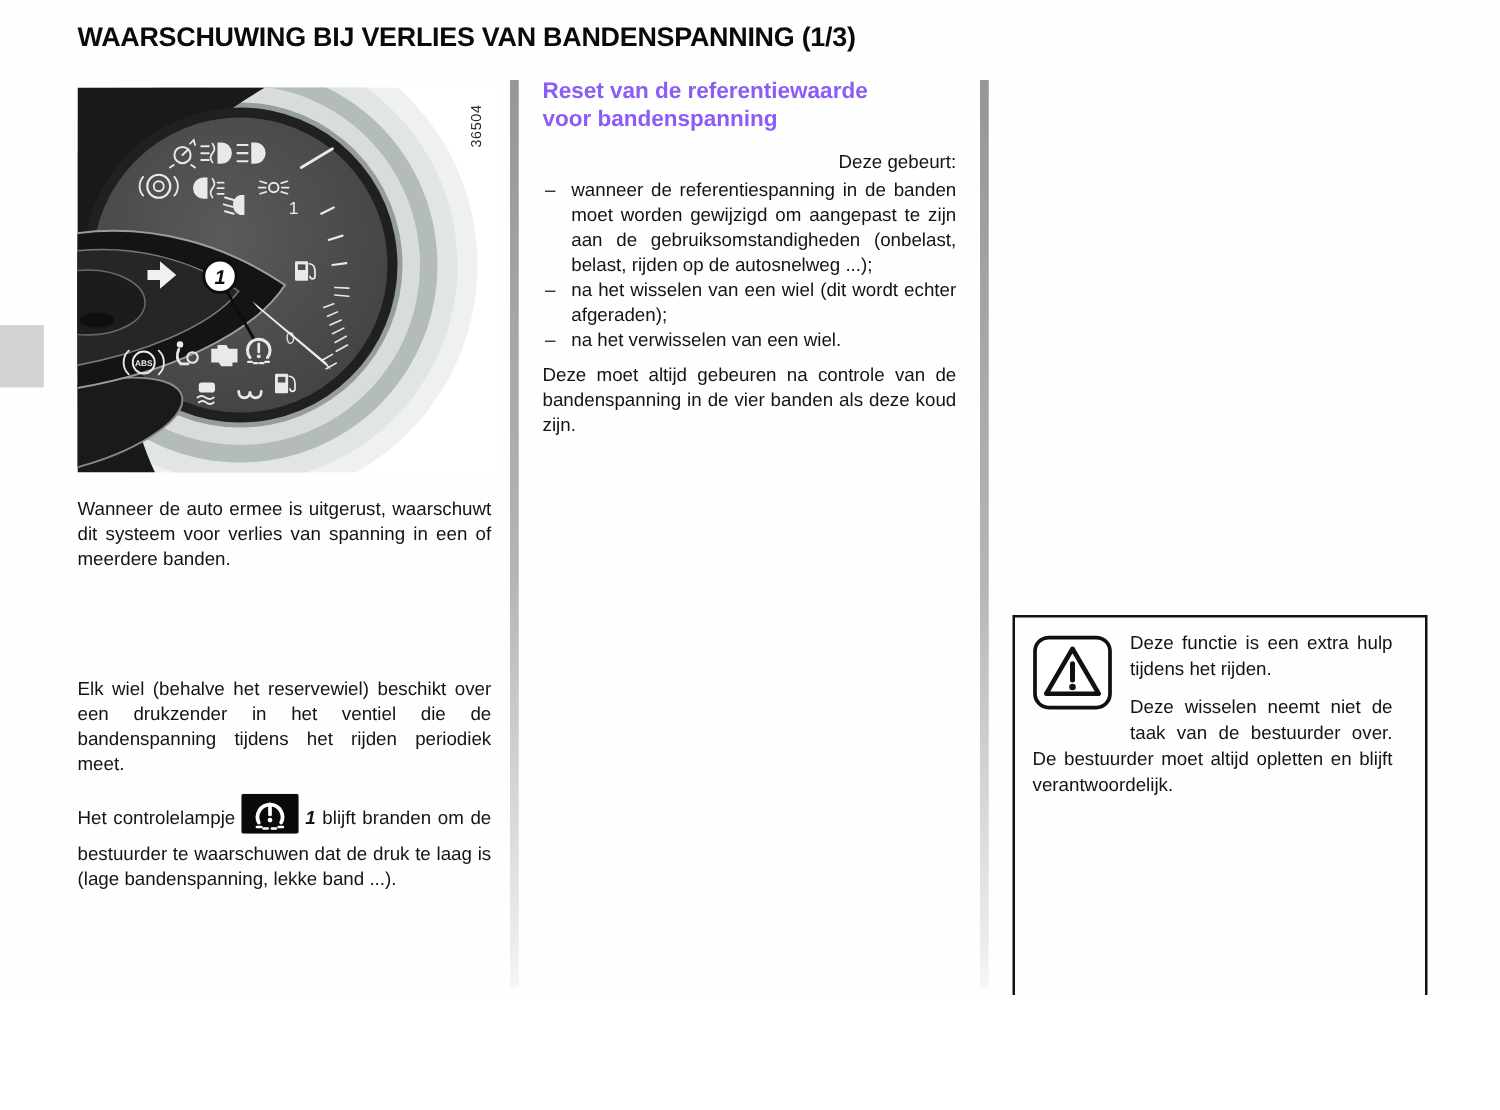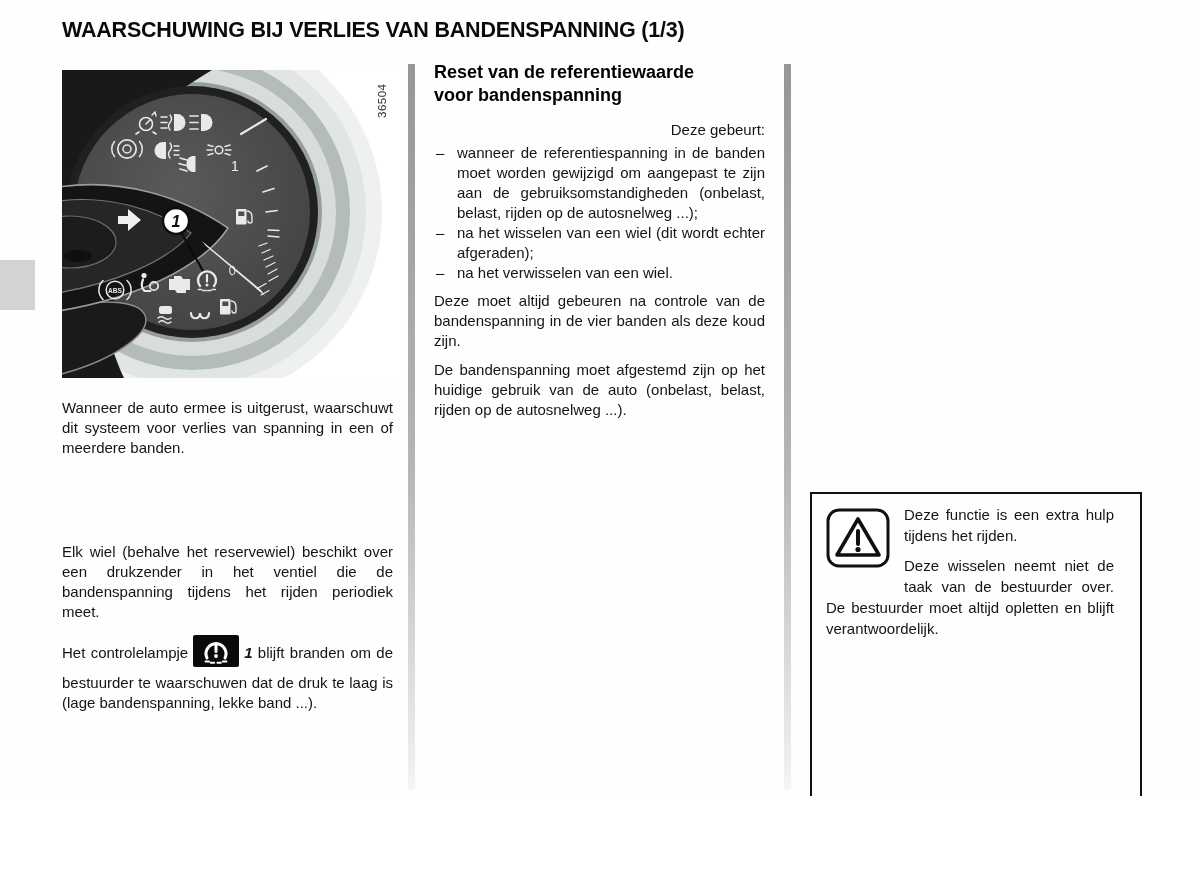--- a/index.html
+++ b/index.html
@@ -18,21 +18,21 @@
   .photo-id{
     position:absolute;top:0;right:12px;height:48px;
     writing-mode:vertical-rl;transform:rotate(180deg);
     font-size:11.5px;color:#2a2a2a;letter-spacing:0.5px;
   }
   
   .body{font-size:15px;line-height:20px;margin:0;}
   .jtext{text-align:justify;}
   .col-left{position:absolute;left:62px;top:398px;width:331px;}
   .col-left .h2{margin:0 0 11px 0;}
-  .h2{font-size:18px;font-weight:bold;line-height:23px;color:#000000;margin:0;}
+  .h2{font-size:18px;font-weight:bold;line-height:23px;color:#8b5cf6;margin:0;}
   .intro-p{margin:0 0 84px 0;}
   .p-gap{margin:0 0 14px 0;}
   .tpms-inline{display:inline-block;vertical-align:middle;margin:0 5px;position:relative;top:-1px;}
   .ref-num{font-weight:bold;font-style:italic;}
   .col-mid{position:absolute;left:434px;top:61px;width:331px;}
   .col-mid .h2{white-space:pre-line;margin:0 0 13px 0;}
   .col-mid .lead{margin:0 0 3px 0;text-align:right;}
   .dash-item{position:relative;padding-left:23px;margin:0;}
   .dash-item .marker{position:absolute;left:2px;top:0;}
   .col-mid .after-list{margin-top:8px;}
@@ -197,21 +197,20 @@
   <div class="col-mid">
     <h2 class="h2">Reset van de referentiewaarde
 voor bandenspanning</h2>
     <p class="body lead">Deze gebeurt:</p>
     <div>
       <p class="body jtext dash-item"><span class="marker">–</span><span>wanneer de referentiespanning in de banden moet worden gewijzigd om aan­gepast te zijn aan de gebruiksomstandig­heden (onbelast, belast, rijden op de au­tosnelweg ...);</span></p>
       <p class="body jtext dash-item"><span class="marker">–</span><span>na het wisselen van een wiel (dit wordt echter afgeraden);</span></p>
       <p class="body jtext dash-item"><span class="marker">–</span><span>na het verwisselen van een wiel.</span></p>
     </div>
     <p class="body jtext after-list">Deze moet altijd gebeuren na controle van de bandenspanning in de vier banden als deze koud zijn.</p>
-    <p class="body jtext p2">De bandenspanning moet afgestemd zijn op het huidige gebruik van de auto (onbelast, belast, rijden op de autosnelweg ...).</p>
   </div>
 
   <div class="vdiv one"></div>
   <div class="vdiv two"></div>
 
   <div class="warnbox">
     <span class="warn-icon">
       <svg width="64" height="60" viewBox="0 0 64 60">
         <rect x="2" y="2" width="60" height="56" rx="11" fill="#ffffff" stroke="#101010" stroke-width="3"></rect>
         <path d="M32,11 L53,47 H11 Z" fill="none" stroke="#101010" stroke-width="3.6" stroke-linejoin="round"></path>

